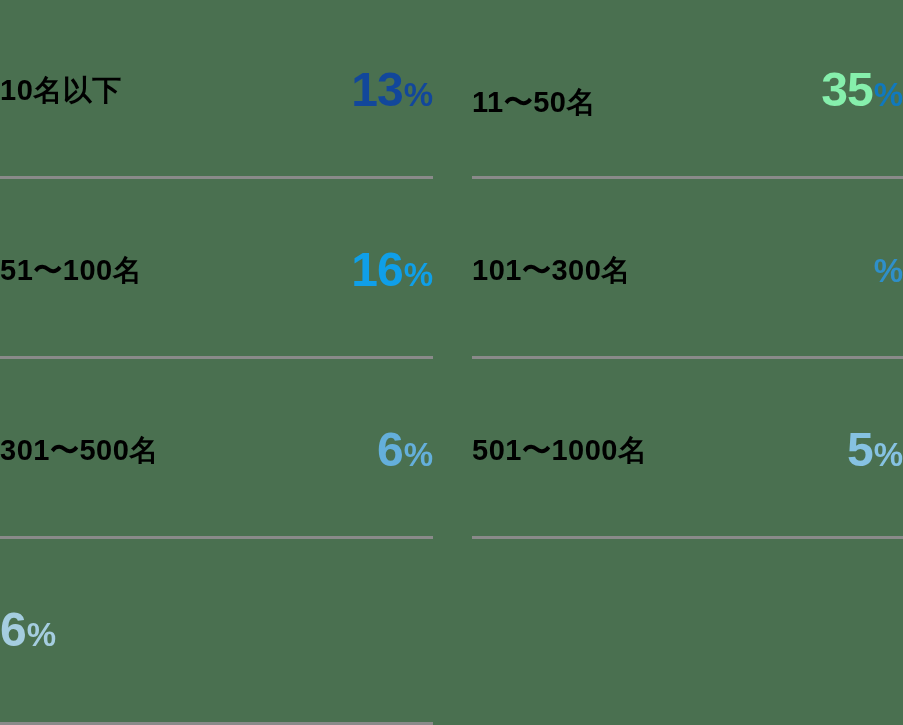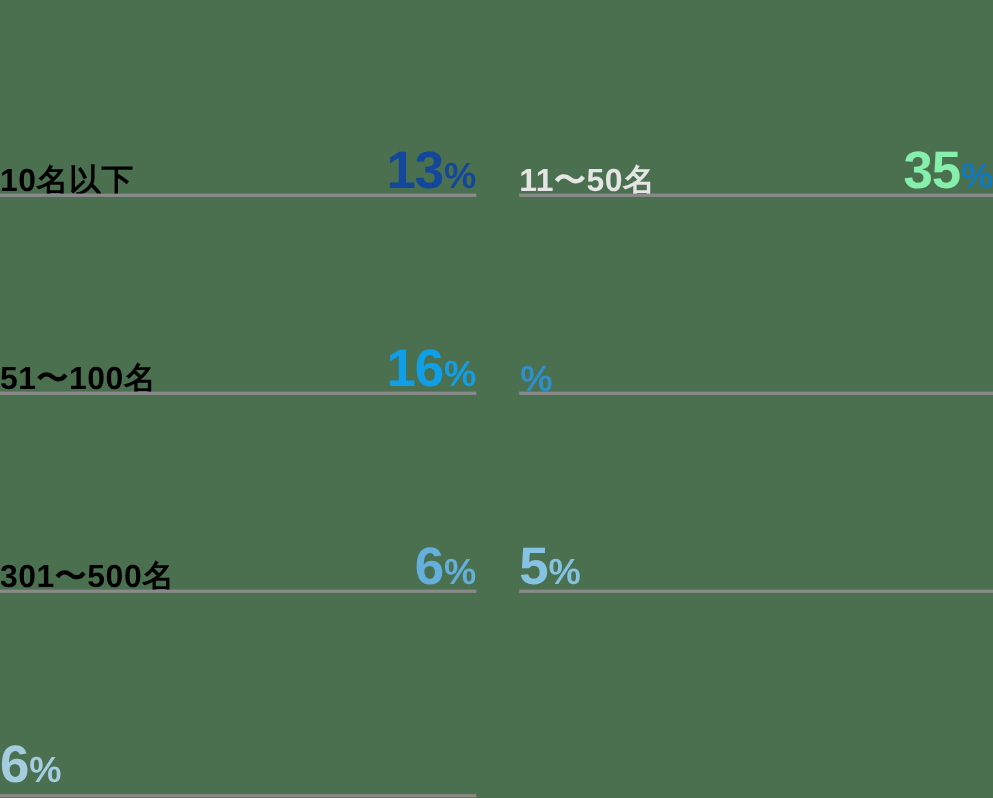--- a/index.html
+++ b/index.html
@@ -21,21 +21,21 @@
     position: relative;
     width: 903px;
     height: 725px;
   }
 
   
   .stat-cell {
     position: absolute;
     height: 180px;
     display: flex;
-    align-items: flex-end;
+    align-items: center;
     justify-content: space-between;
   }
 
   .stat-cell.col-left  { left: 0px;   width: 433px; }
   .stat-cell.col-right { left: 472px; width: 431px; }
 
   .stat-cell.row-0 { top: 0px; }
   .stat-cell.row-1 { top: 180px; }
   .stat-cell.row-2 { top: 360px; }
   .stat-cell.row-3 { top: 540px; }
@@ -93,50 +93,52 @@
 
   <div class="stat-cell col-left row-0">
     <span class="stat-label" style="color: rgb(0, 0, 0);">10名以下</span>
     <span class="stat-value">
       <span class="stat-number" style="color: rgb(18, 71, 155);">13</span>
       <span class="stat-percent" style="color: rgb(18, 71, 155);">%</span>
     </span>
   </div>
 
   <div class="stat-cell col-right row-0">
-    <span class="stat-label" style="color: #e5e5e5; margin-top: 24px;">11〜50名</span>
+    <span class="stat-label" style="color: #000000; margin-top: 24px;">11〜50名</span>
     <span class="stat-value">
       <span class="stat-number" style="color: #86efac;">35</span>
       <span class="stat-percent" style="color: rgb(16, 121, 191);">%</span>
     </span>
   </div>
 
   <div class="stat-cell col-left row-1">
     <span class="stat-label" style="color: rgb(0, 0, 0);">51〜100名</span>
     <span class="stat-value">
       <span class="stat-number" style="color: rgb(15, 159, 232);">16</span>
       <span class="stat-percent" style="color: rgb(15, 159, 232);">%</span>
     </span>
   </div>
 
   <div class="stat-cell col-right row-1">
+    <span class="stat-label" style="color: rgb(0, 0, 0);">101〜300名</span>
     <span class="stat-value">
       <span class="stat-percent" style="color: rgb(47, 143, 201);">%</span>
     </span>
   </div>
 
   <div class="stat-cell col-left row-2">
     <span class="stat-label" style="color: rgb(0, 0, 0);">301〜500名</span>
     <span class="stat-value">
       <span class="stat-number" style="color: rgb(100, 175, 219);">6</span>
       <span class="stat-percent" style="color: rgb(100, 175, 219);">%</span>
     </span>
   </div>
 
   <div class="stat-cell col-right row-2">
+    <span class="stat-label" style="color: rgb(0, 0, 0);">501〜1000名</span>
     <span class="stat-value">
       <span class="stat-number" style="color: rgb(134, 194, 226);">5</span>
       <span class="stat-percent" style="color: rgb(134, 194, 226);">%</span>
     </span>
   </div>
 
   <div class="stat-cell col-left row-3">
     <span class="stat-value">
       <span class="stat-number" style="color: rgb(165, 205, 224);">6</span>
       <span class="stat-percent" style="color: rgb(165, 205, 224);">%</span>

